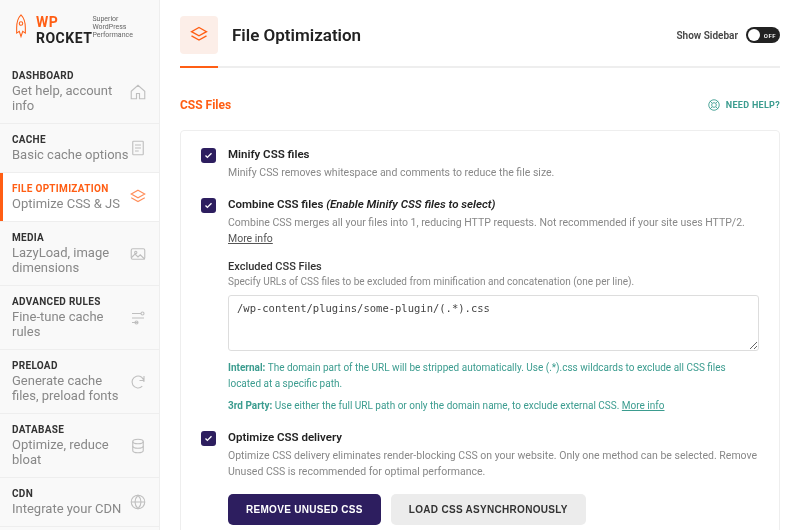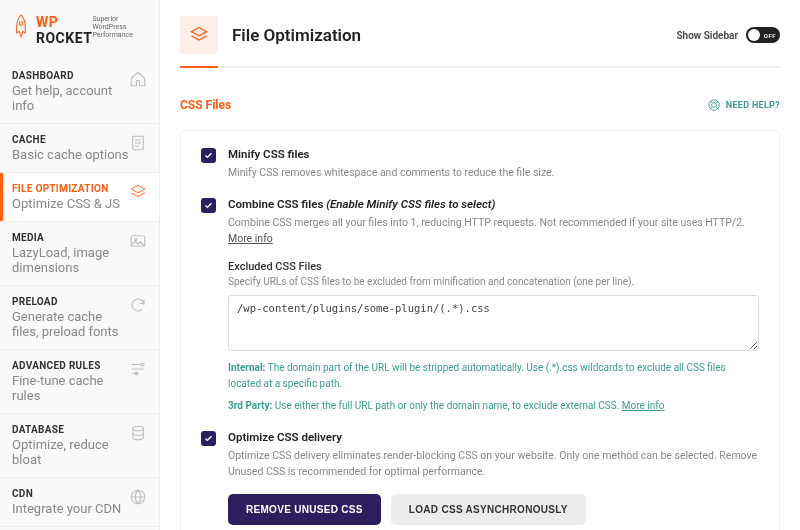--- a/index.html
+++ b/index.html
@@ -5,21 +5,21 @@
 *{box-sizing:border-box;margin:0;padding:0}
 body{font-family:-apple-system,BlinkMacSystemFont,"Segoe UI",Roboto,sans-serif;font-size:12px;color:#333;background:#fff;width:800px;height:530px;overflow:hidden}
 .app{display:flex;height:530px}
 .sidebar{width:160px;background:#f9f9f9;border-right:1px solid #eee;overflow-y:auto;flex-shrink:0}
 .logo{padding:14px 12px;display:flex;align-items:flex-start;gap:6px}
 .logo-icon{width:18px;height:26px;flex-shrink:0}
 .logo-text{display:flex;}
 .logo-main{font-weight:700;font-size:14px;letter-spacing:.5px;color:#222}
 .logo-wp{color:#ff5e14}
 .logo-tag{font-size:7px;color:#666;margin-top:1px}
-.nav-item{padding:10px 12px;border-bottom:1px solid #eee;display:flex;justify-content:space-between;align-items:flex-start;cursor:pointer;position:relative}
+.nav-item{padding:10px 12px;border-bottom:1px solid #eee;display:flex;justify-content:space-between;align-items:center;cursor:pointer;position:relative}
 .nav-item.active{background:#fff}
 .nav-item.active::before{content:"";position:absolute;left:0;top:0;bottom:0;width:3px;background:#ff5e14}
 .nav-item.active .nav-title{color:#ff5e14}
 .nav-text{flex:1}
 .nav-title{font-size:10px;font-weight:700;color:#333;letter-spacing:.3px;text-transform:uppercase}
 .nav-sub{font-size:13px;color:#888;margin-top:2px;text-transform:none;font-weight:400;letter-spacing:0}
 .nav-icon{width:18px;height:18px;opacity:.35;flex-shrink:0}
 .nav-item.active .nav-icon{opacity:.7}
 .main{flex:1;display:flex;flex-direction:column;overflow:hidden}
 .header{display:flex;align-items:center;padding:16px 20px 0;gap:14px}
@@ -108,36 +108,36 @@
           <div class="nav-sub">LazyLoad, image dimensions</div>
         </div>
       <svg class="nav-icon" viewBox="0 0 24 24" fill="none" stroke="#555" stroke-width="1.5">
           <rect x="3" y="5" width="18" height="14" rx="2"></rect>
           <circle cx="9" cy="10" r="1.5"></circle>
           <path d="M3 17l5-5 4 4 3-3 6 6"></path>
         </svg>
     </div>
     <div class="nav-item">
       <div class="nav-text">
-          <div class="nav-title">PRELOAD</div>
-          <div class="nav-sub">Generate cache files, preload fonts</div>
-        </div>
-      <svg class="nav-icon" viewBox="0 0 24 24" fill="none" stroke="#555" stroke-width="1.5">
-          <path d="M20 12a8 8 0 10-2.3 5.6M20 4v6h-6"></path>
-        </svg>
-    </div>
-    <div class="nav-item">
-      <div class="nav-text">
           <div class="nav-title">ADVANCED RULES</div>
           <div class="nav-sub">Fine-tune cache rules</div>
         </div>
       <svg class="nav-icon" viewBox="0 0 24 24" fill="none" stroke="#555" stroke-width="1.5">
           <path d="M4 6h12M4 12h16M4 18h8"></path>
           <circle cx="18" cy="6" r="2"></circle>
           <circle cx="10" cy="18" r="2"></circle>
+        </svg>
+    </div>
+    <div class="nav-item">
+      <div class="nav-text">
+          <div class="nav-title">PRELOAD</div>
+          <div class="nav-sub">Generate cache files, preload fonts</div>
+        </div>
+      <svg class="nav-icon" viewBox="0 0 24 24" fill="none" stroke="#555" stroke-width="1.5">
+          <path d="M20 12a8 8 0 10-2.3 5.6M20 4v6h-6"></path>
         </svg>
     </div>
     <div class="nav-item">
       <div class="nav-text">
           <div class="nav-title">DATABASE</div>
           <div class="nav-sub">Optimize, reduce bloat</div>
         </div>
       <svg class="nav-icon" viewBox="0 0 24 24" fill="none" stroke="#555" stroke-width="1.5">
           <ellipse cx="12" cy="6" rx="7" ry="3"></ellipse>
           <path d="M5 6v12c0 1.7 3.1 3 7 3s7-1.3 7-3V6"></path>

